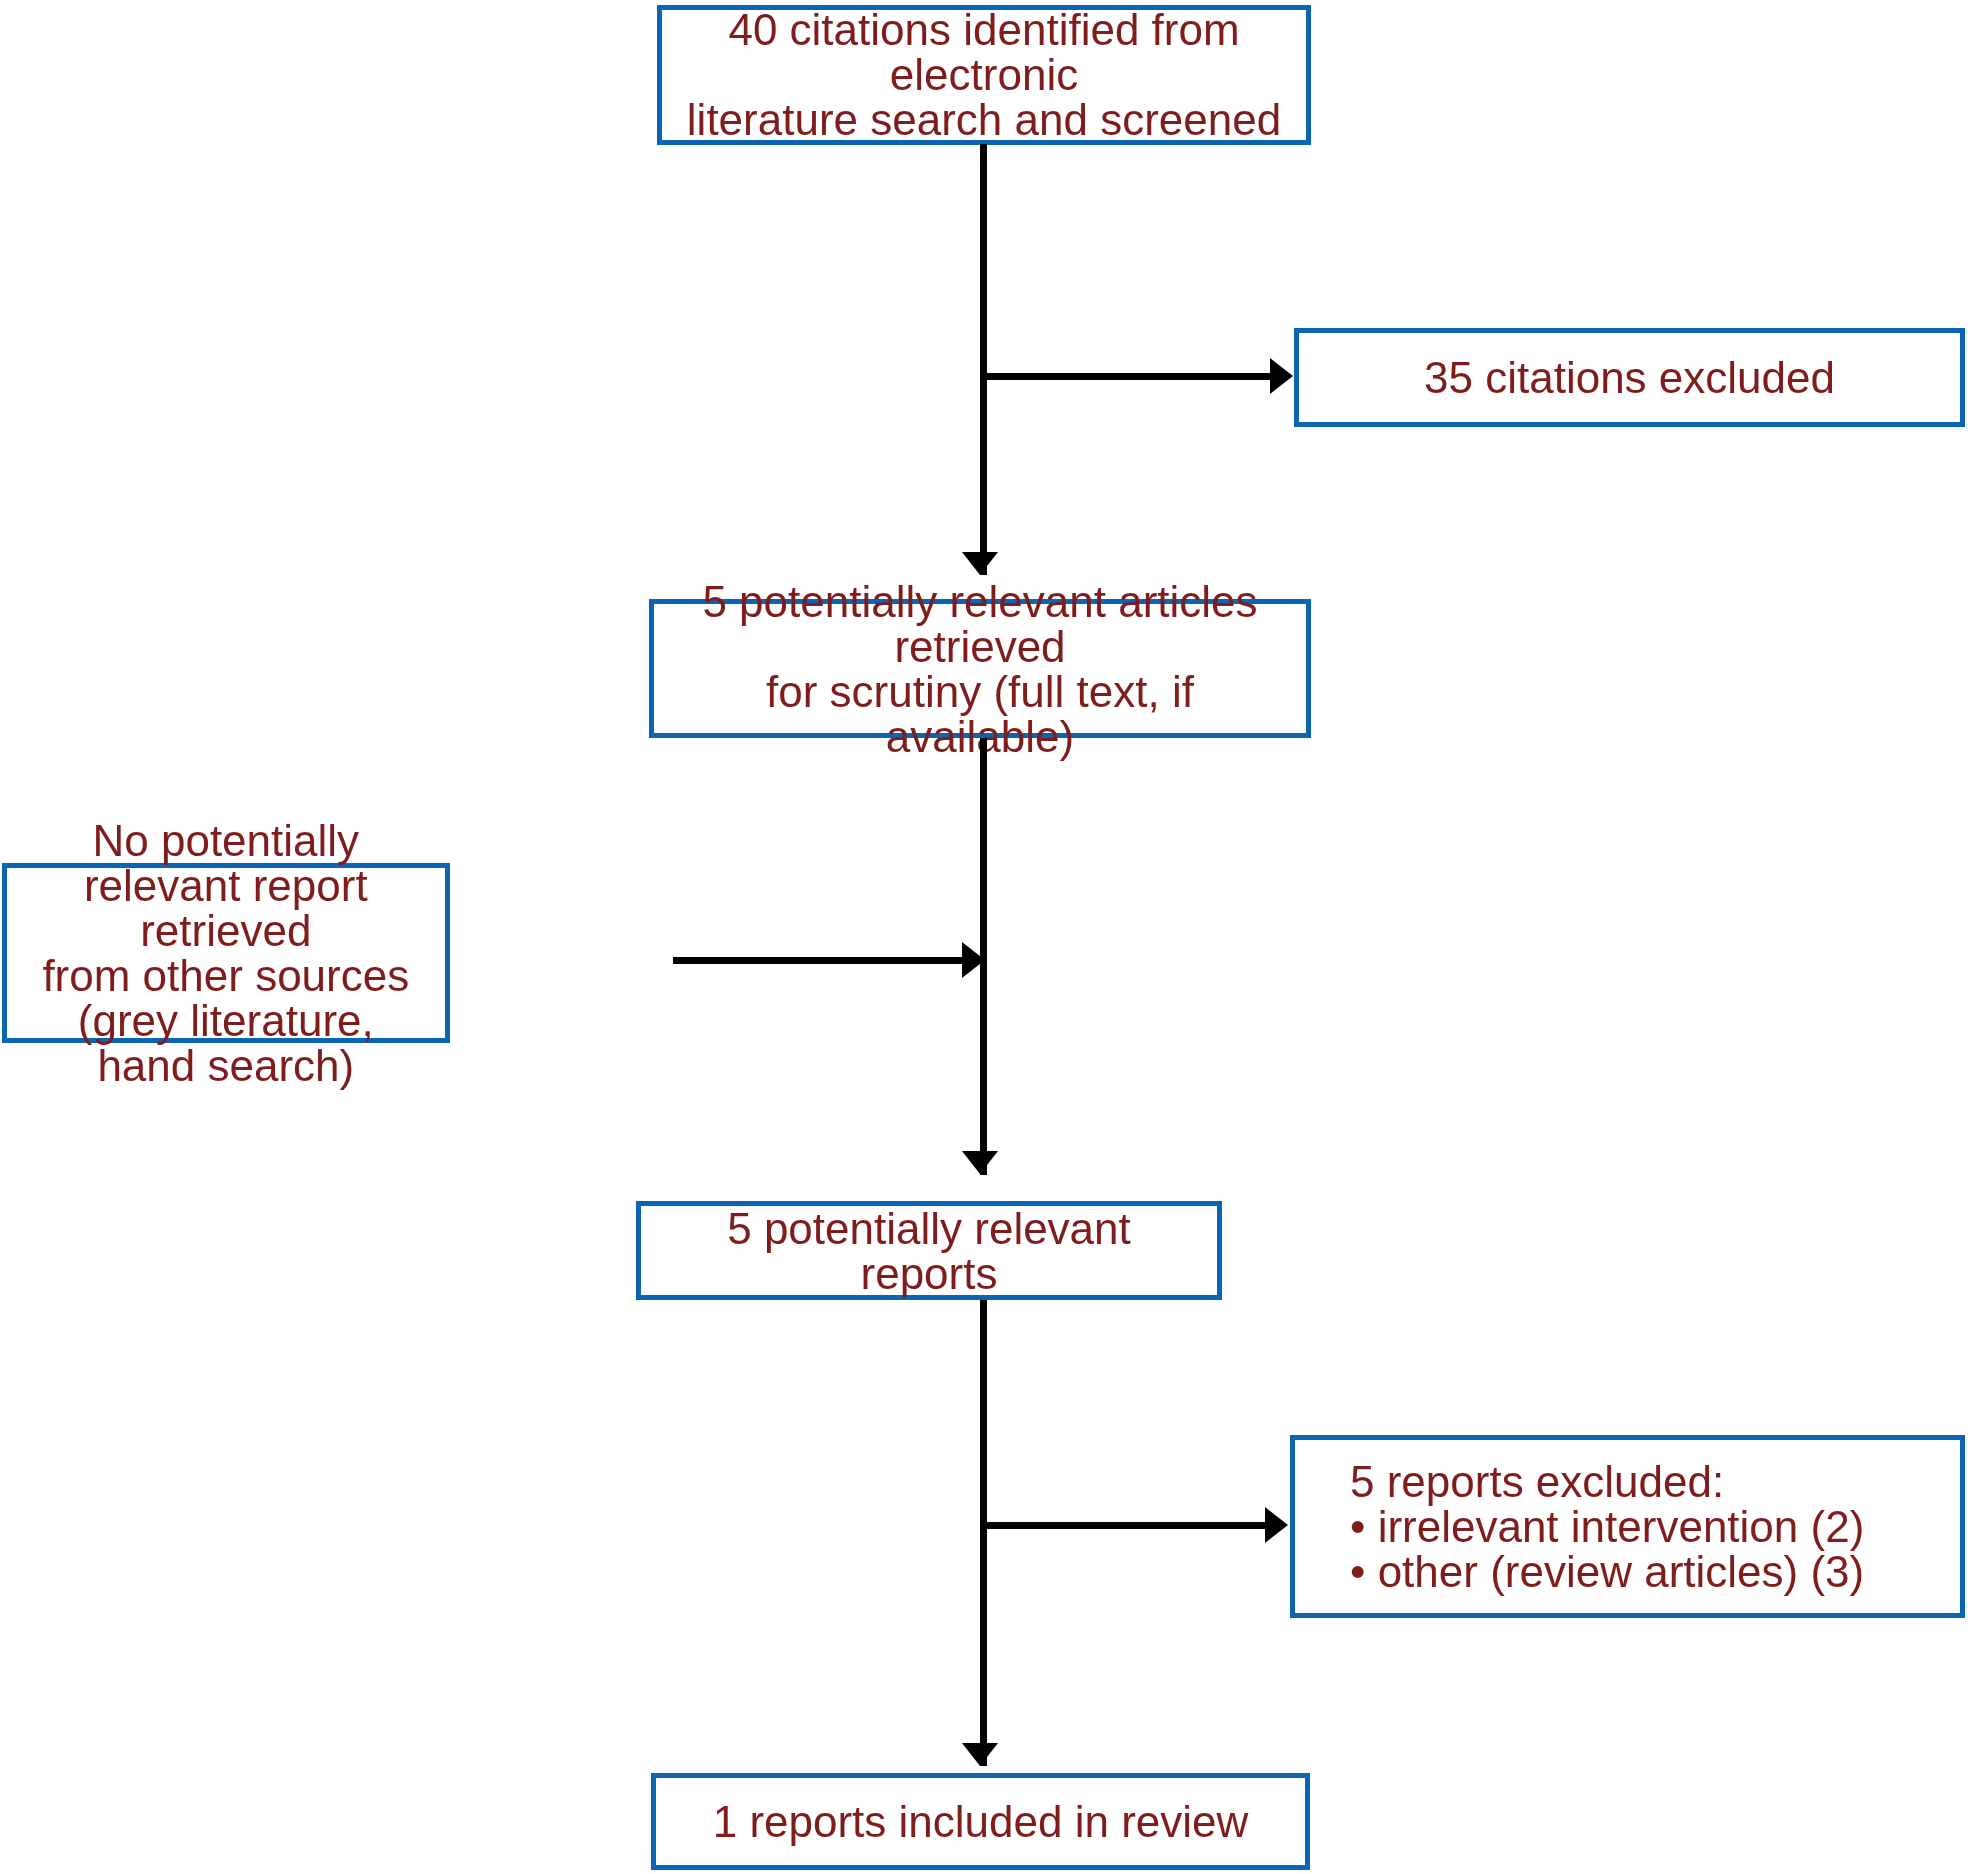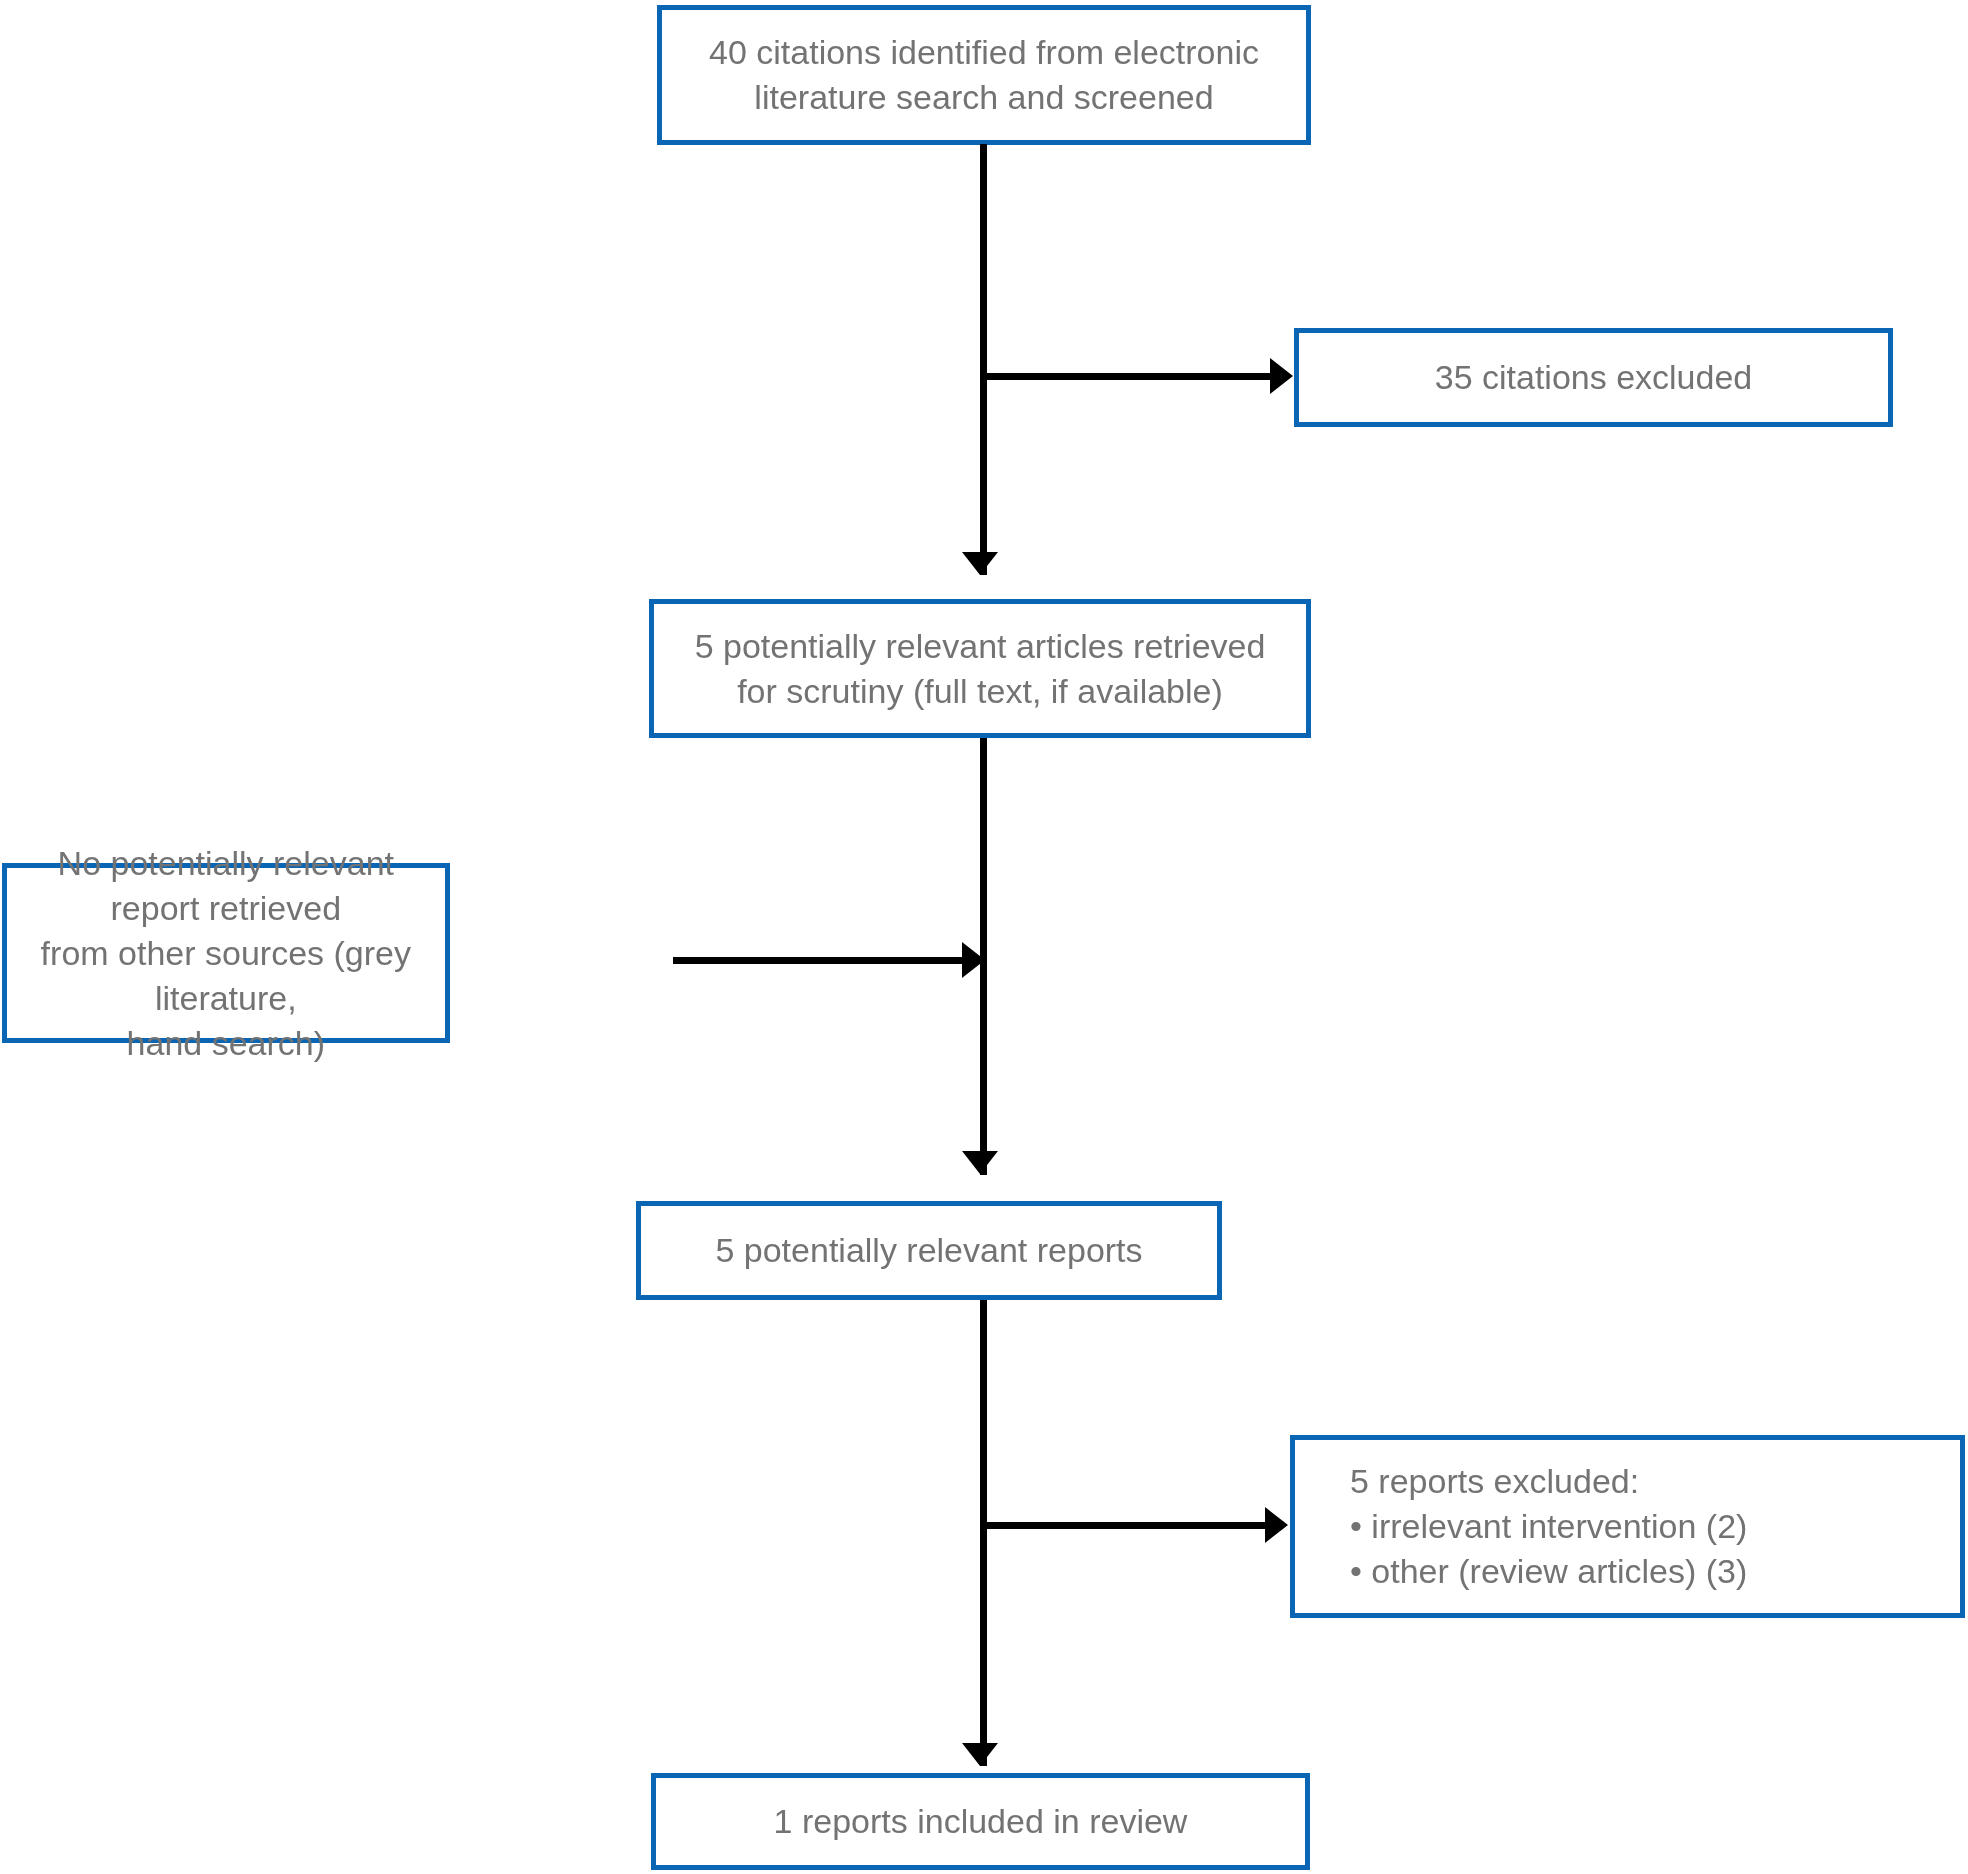--- a/index.html
+++ b/index.html
@@ -19,23 +19,23 @@
     position: absolute;
     box-sizing: border-box;
     border: 5.3px solid #0a66b5;
     background: #ffffff;
     display: flex;
     align-items: center;
     justify-content: center;
     color: #000000;
   }
   .node .node-text {
-    font-size: 34px;
+    font-size: 44px;
     line-height: 45px;
-    color: #737373;
+    color: #7f1d1d;
     white-space: pre-line;
     text-align: center;
     padding: 0 16px;
   }
   .node.align-left {
     justify-content: flex-start;
     padding-left: 32px;
   }
   .node.align-left .node-text {
     text-align: left;
@@ -65,21 +65,21 @@
     position: absolute;
     width: 0;
     height: 0;
     border-top: 18.7px solid transparent;
     border-bottom: 18.7px solid transparent;
     border-left: 23px solid #000000;
   }
 
   
   #node-identified   { left: 657px;  top: 4.5px;    width: 654px;  height: 140px; }
-  #node-excluded-cit { left: 1294px; top: 328px;  width: 599px;  height: 99px; }
+  #node-excluded-cit { left: 1294px; top: 328px;  width: 671px;  height: 99px; }
   #node-retrieved    { left: 649px;  top: 599px;  width: 662px;  height: 139px; align-items: center; }
   #node-other-src    { left: 1.8px;    top: 863px;  width: 448px;  height: 180px; }
   #node-reports      { left: 636px;  top: 1201px; width: 586px;  height: 99px; }
   #node-excl-reports { left: 1290px; top: 1435px; width: 675px;  height: 183px; }
   #node-included     { left: 651px;  top: 1773px; width: 659px;  height: 97px; }
 
   #conn-v1        { left: 980px; top: 144px;  height: 431px; }
   #conn-arrow1    { left: 962px; top: 552px; }
   #conn-h1        { left: 980px; top: 373px;  width: 294px; }
   #conn-arrow-r1  { left: 1270px; top: 358px; }

